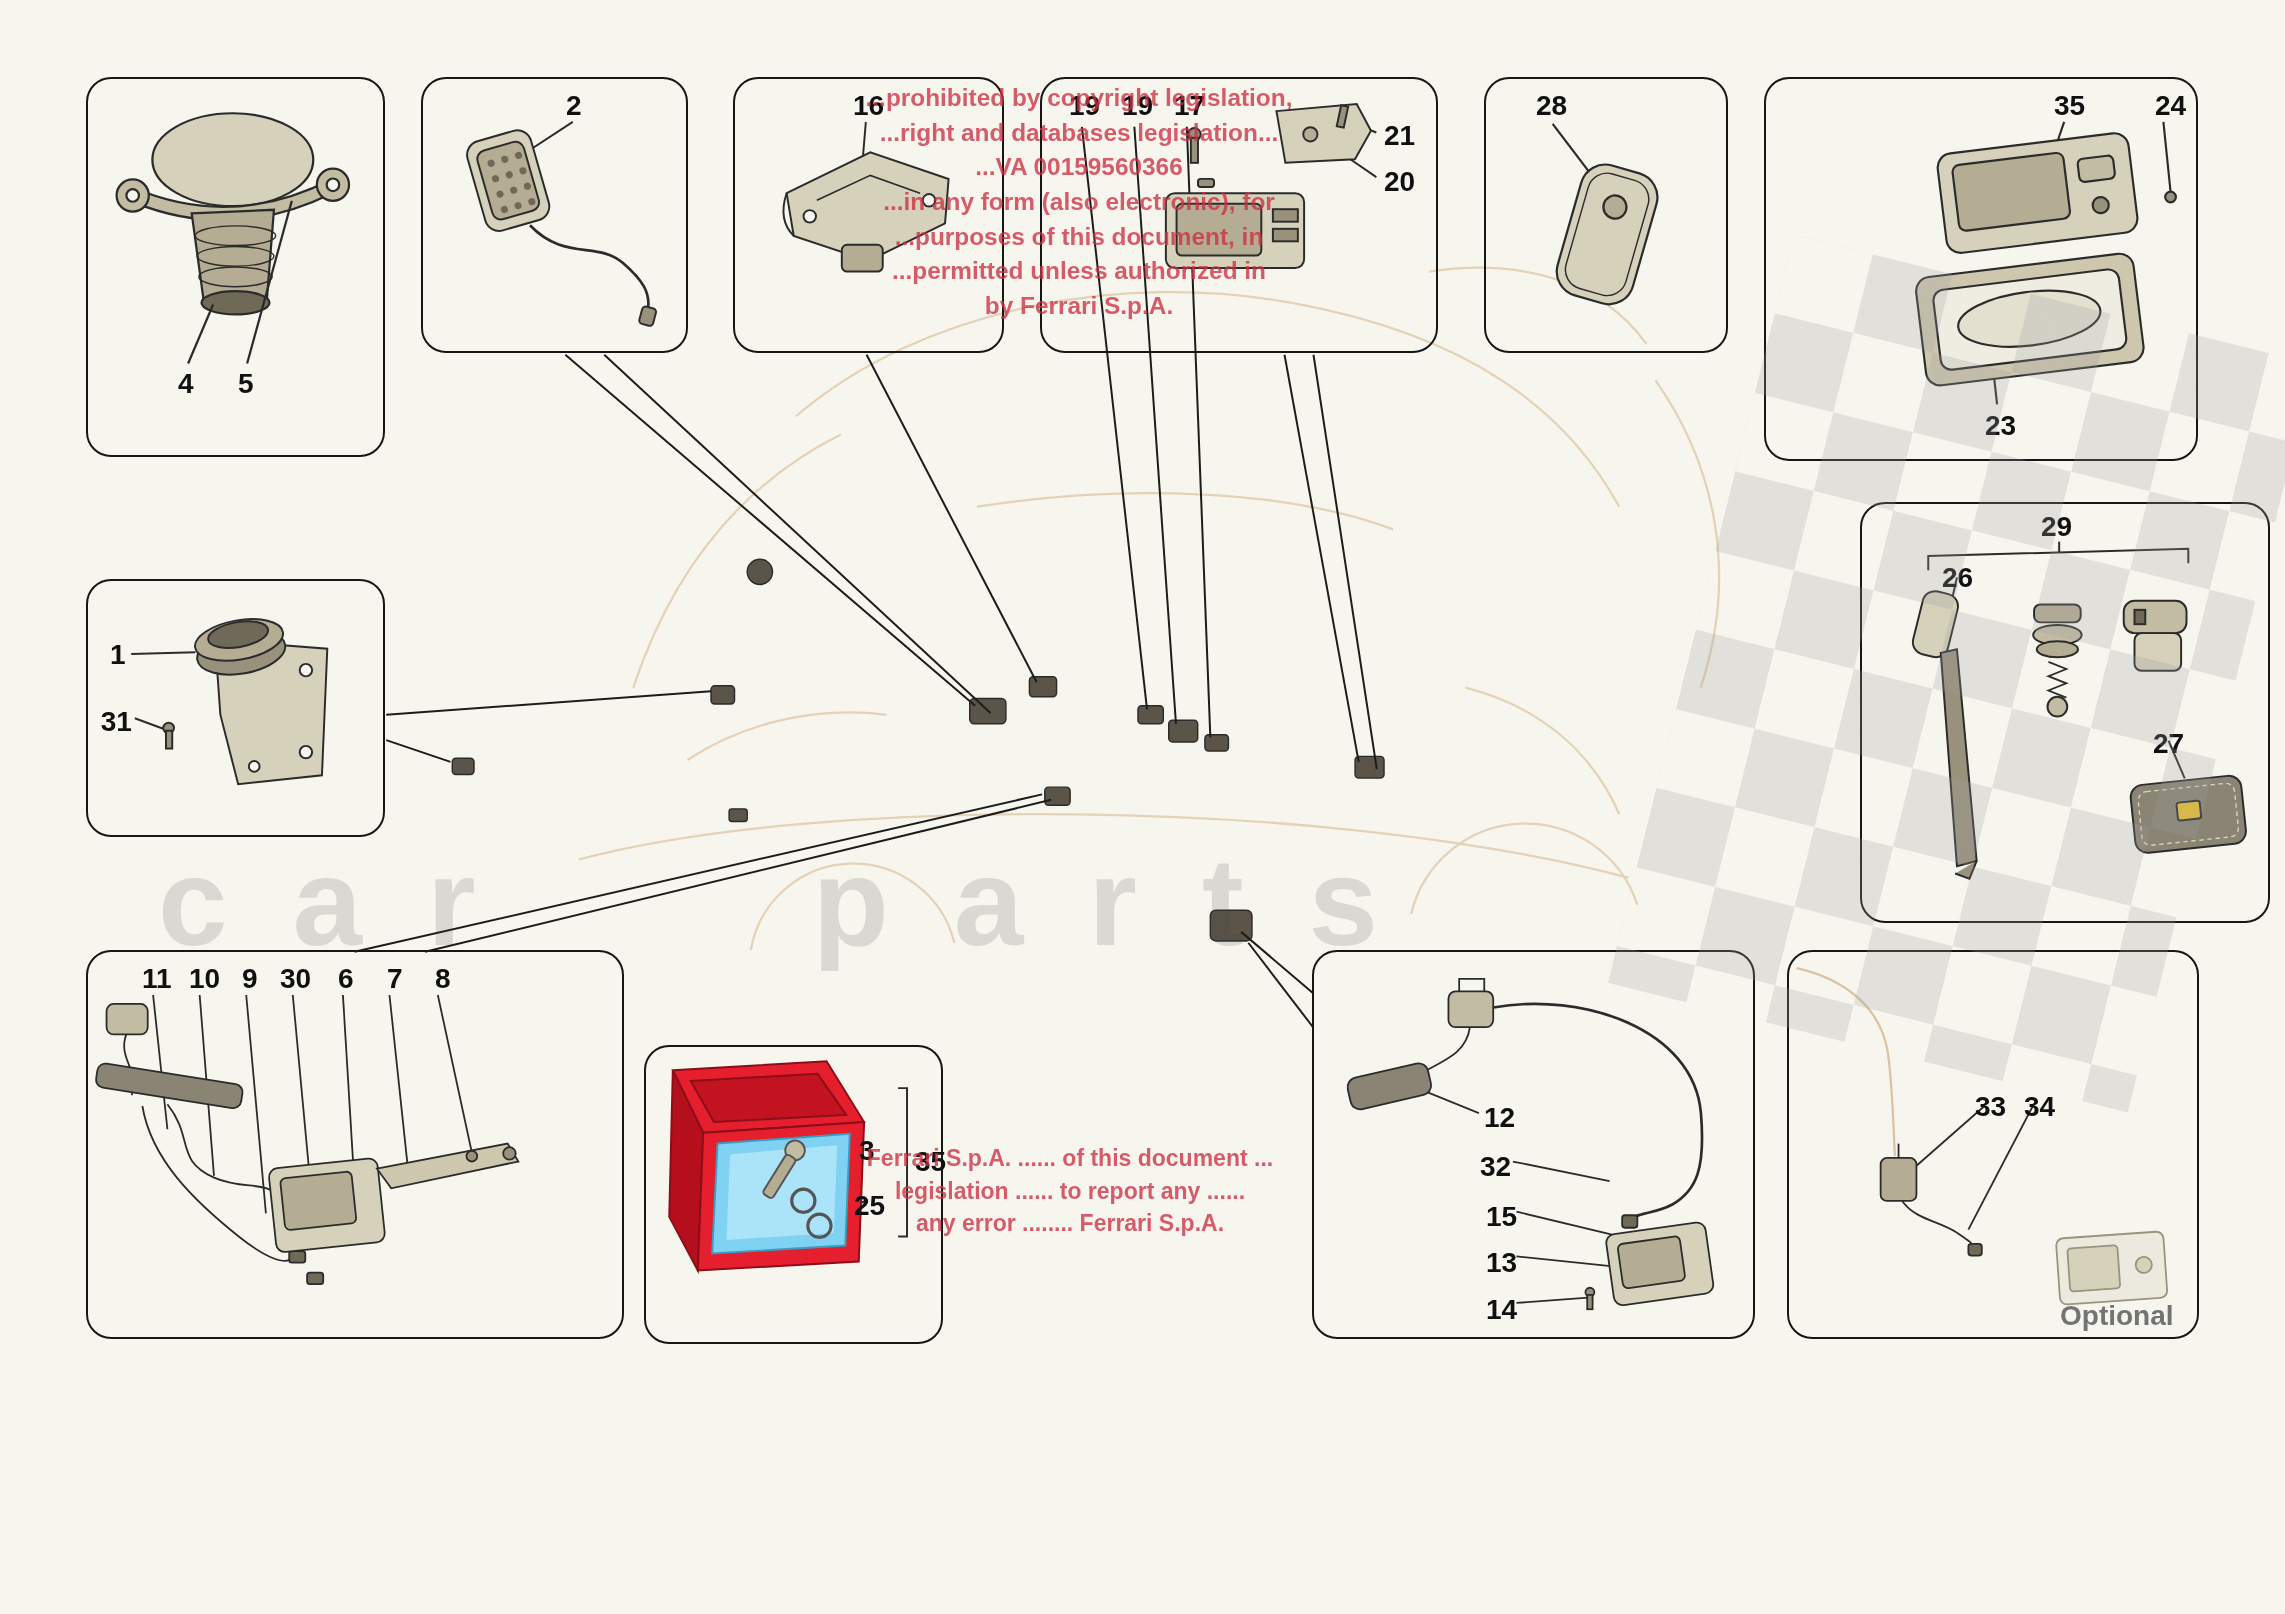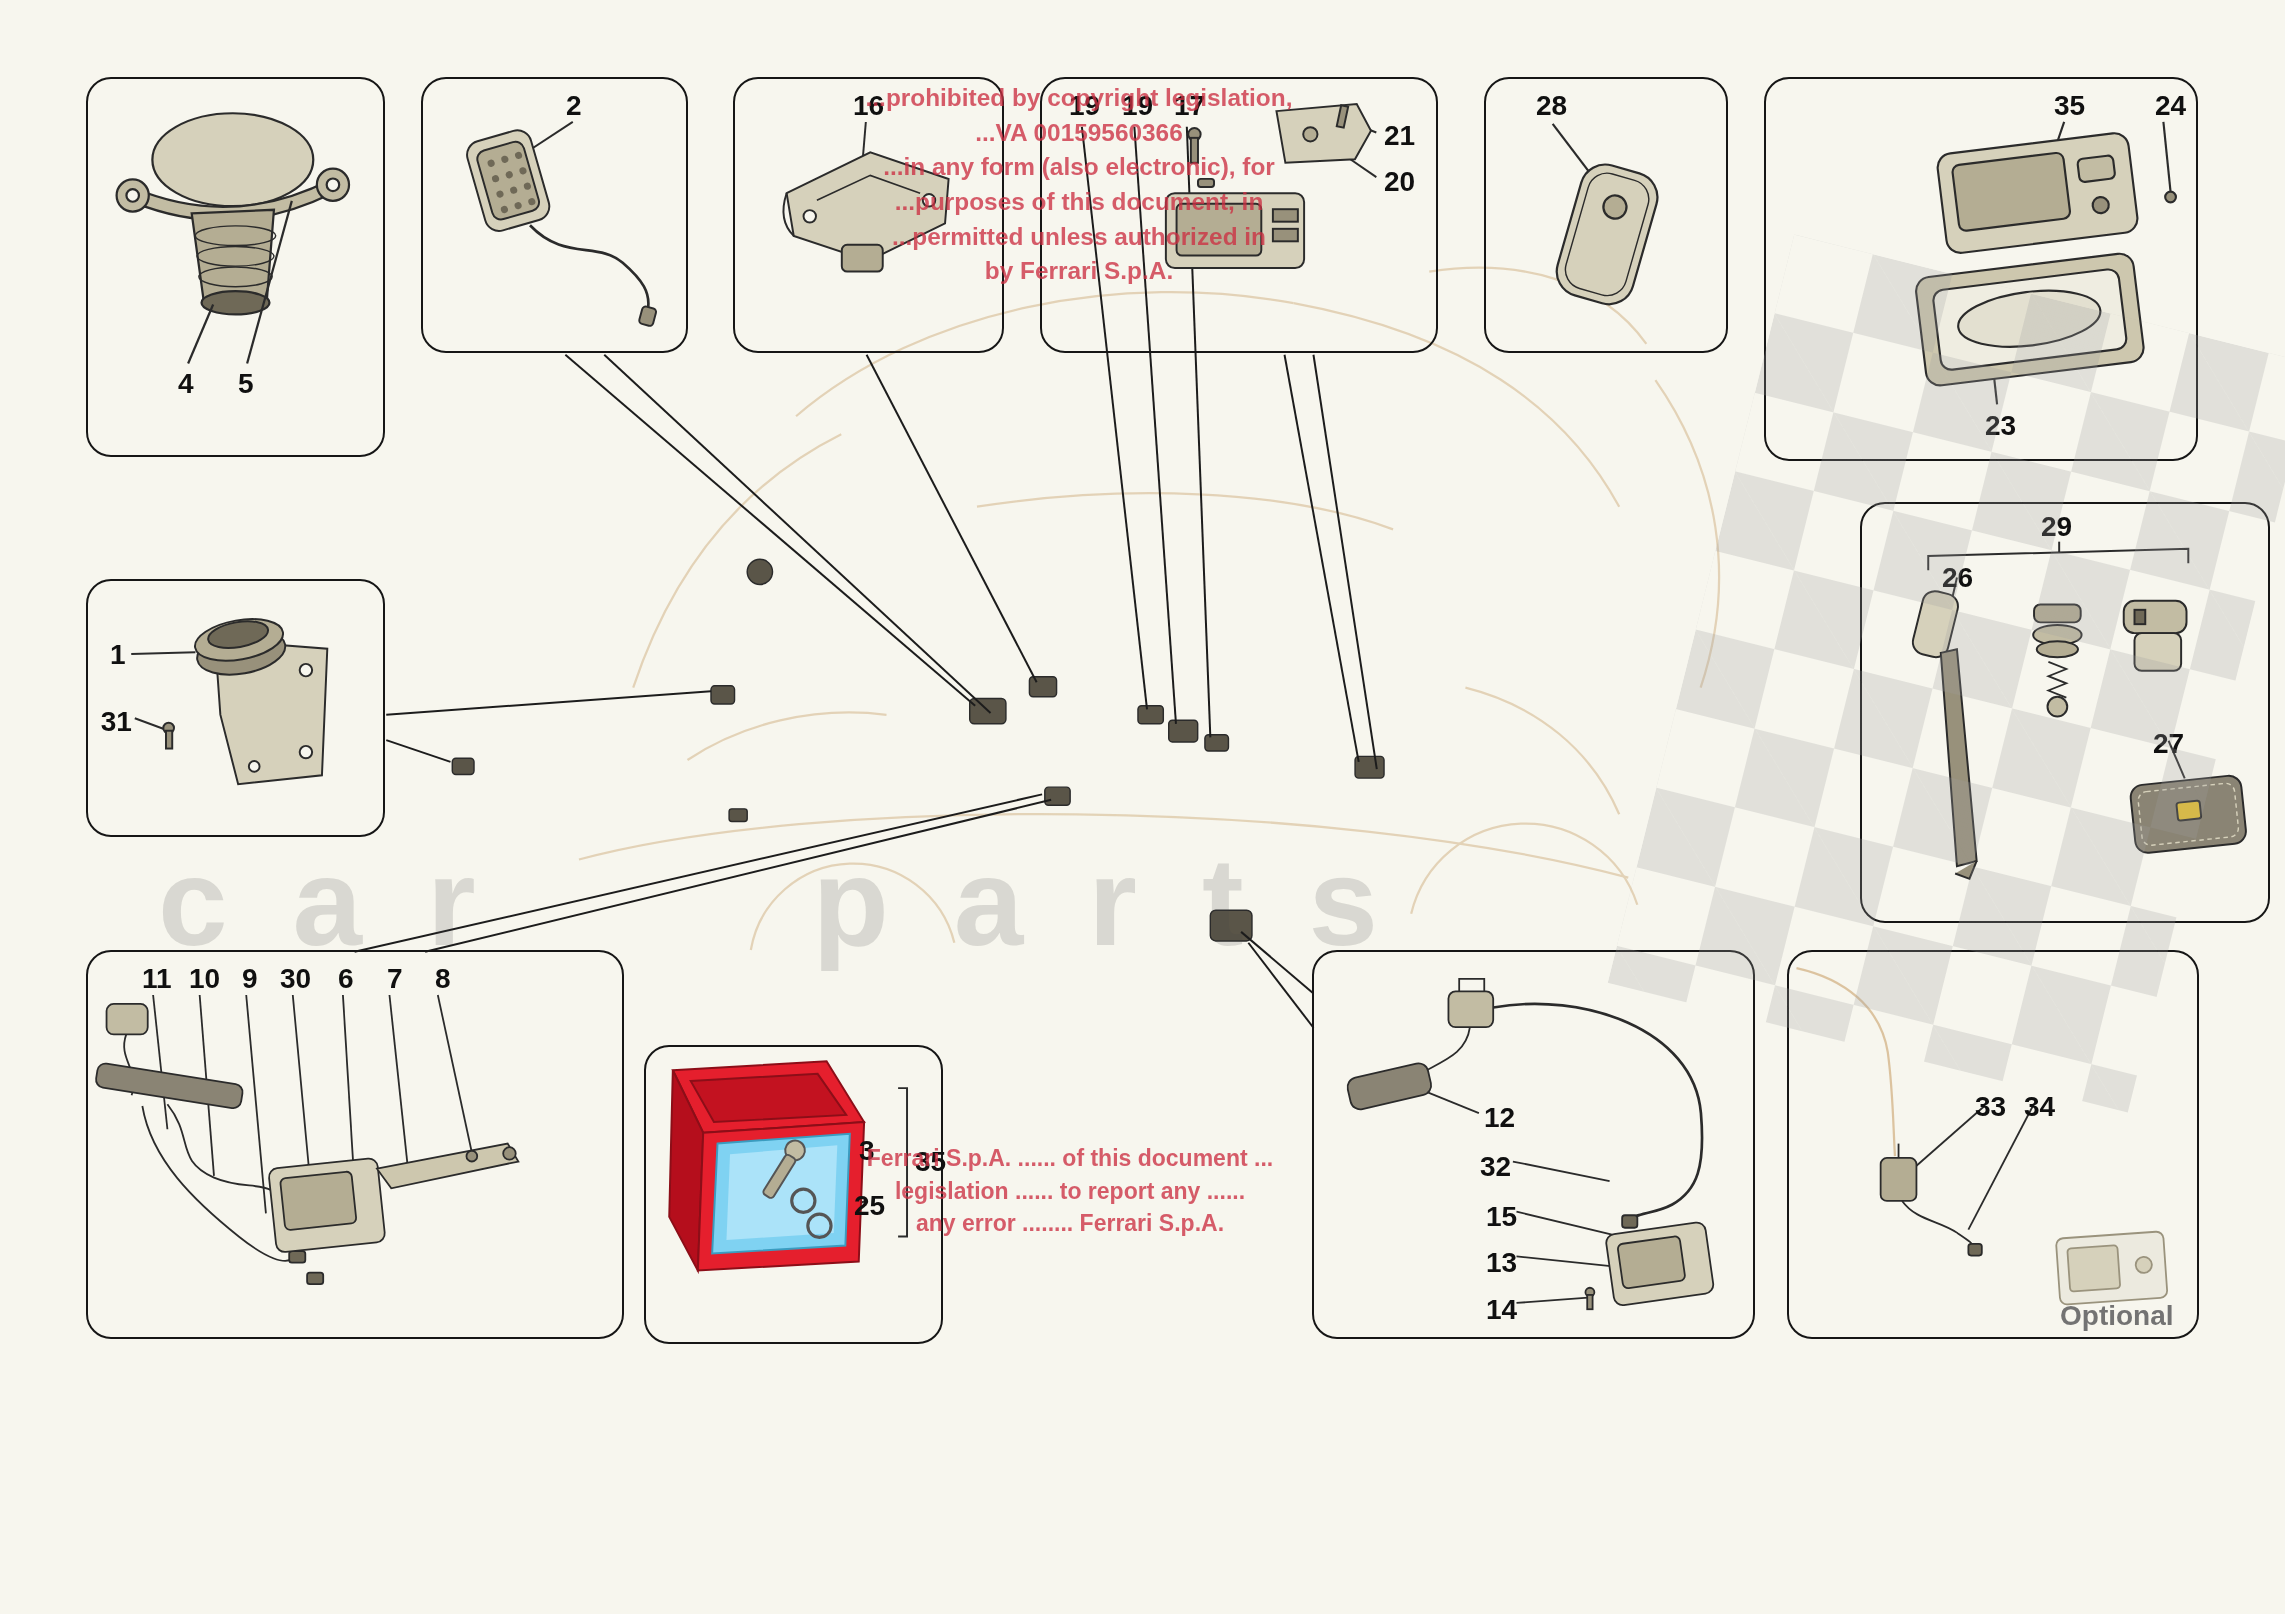--- a/index.html
+++ b/index.html
@@ -426,20 +426,21 @@
     <span class="co" style="left:186px;top:141px;">33</span>
     <span class="co" style="left:235px;top:141px;">34</span>
     <span class="opt-label" style="left:271px;top:348px;">Optional</span>
   </div>
 
   <div id="wm-layer">
     <div class="checker"></div>
     <div class="wm-sub">car parts</div>
     <div id="cr-top" class="cr-block">
       <div>...prohibited by copyright legislation,</div>
+      <div>...right and databases legislation...</div>
       <div>...VA 00159560366</div>
       <div>...in any form (also electronic), for</div>
       <div>...purposes of this document, in</div>
       <div>...permitted unless authorized in</div>
       <div>by Ferrari S.p.A.</div>
     </div>
     <div id="cr-bottom" class="cr-block">
       <div>Ferrari S.p.A. ...... of this document ...</div>
       <div>legislation ...... to report any ......</div>
       <div>any error ........ Ferrari S.p.A.</div>

